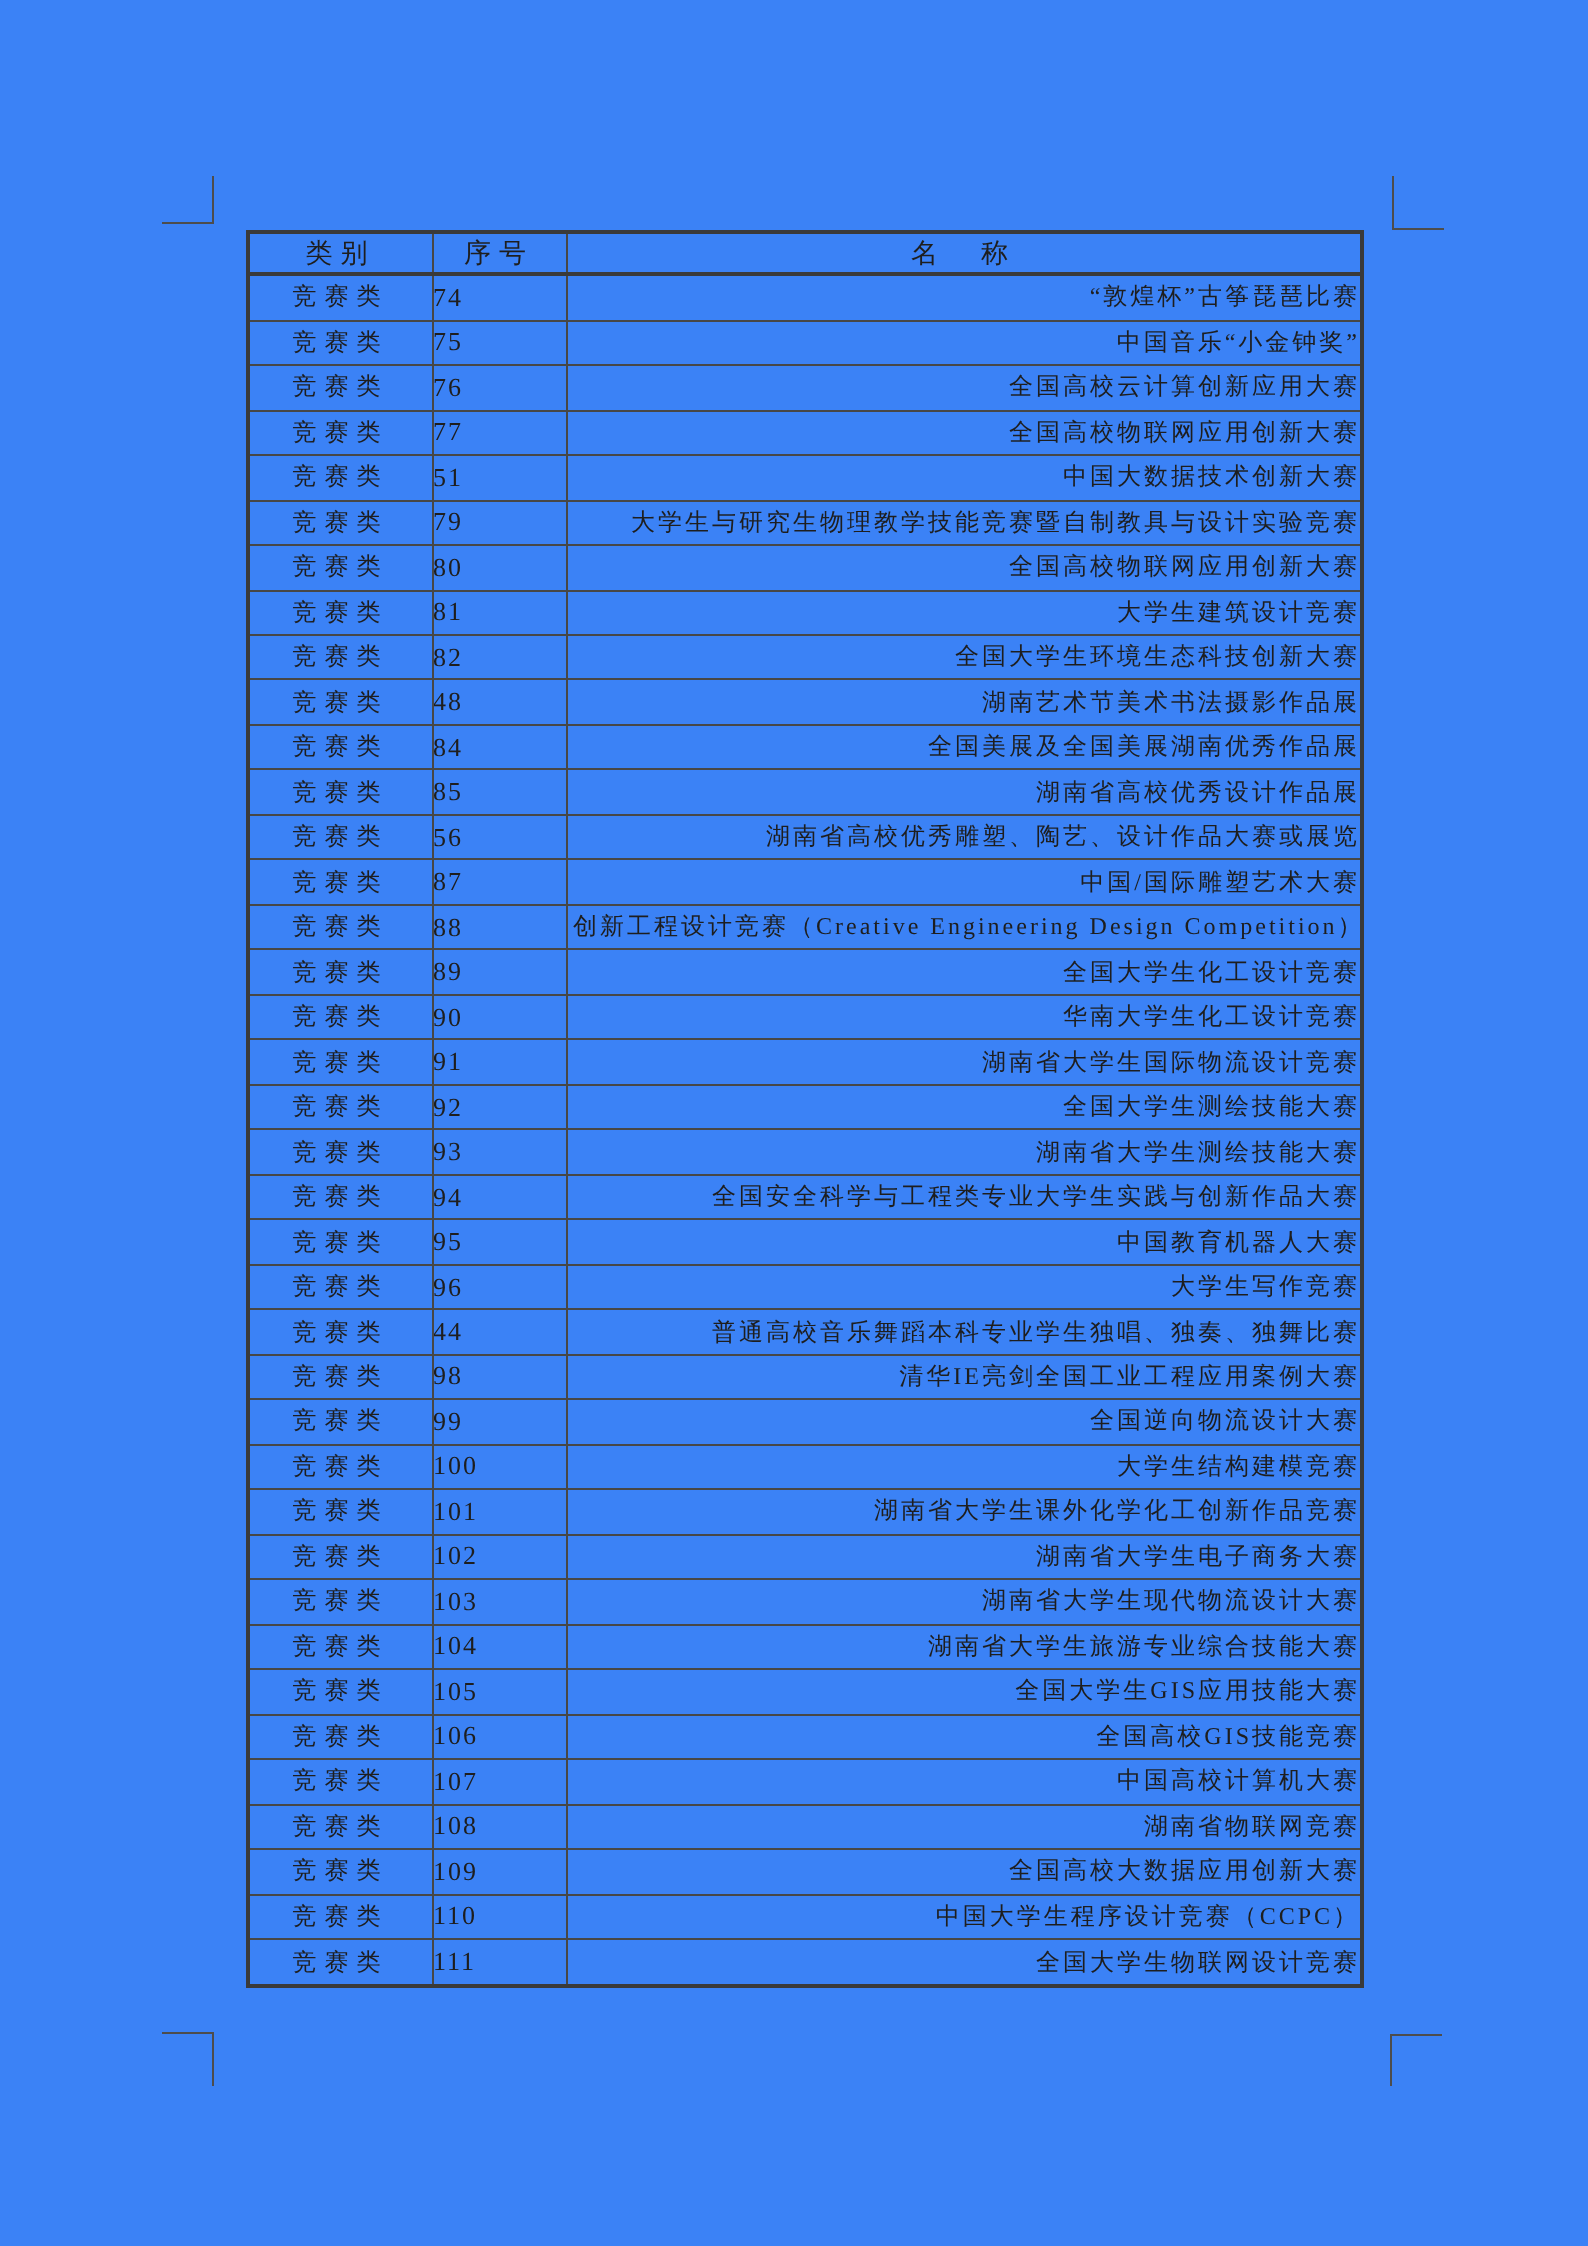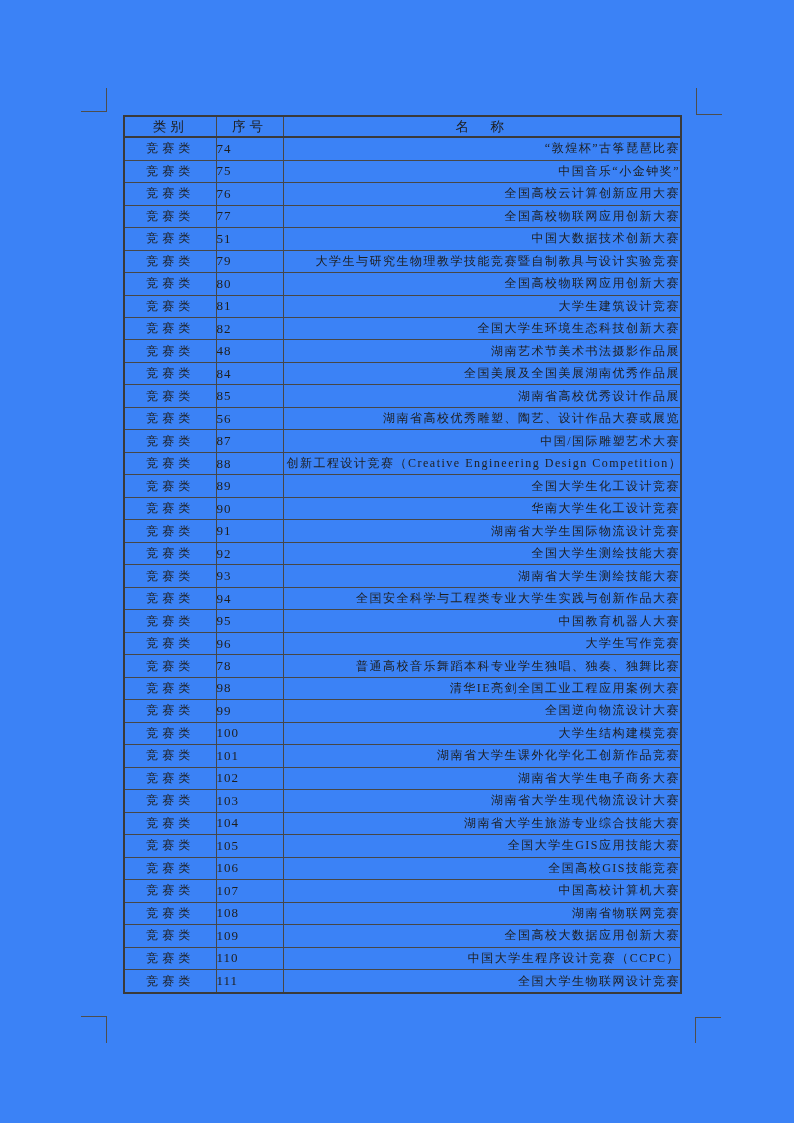--- a/index.html
+++ b/index.html
@@ -228,21 +228,21 @@
         </tr>
 
         <tr>
           <td class="cat">竞赛类</td>
           <td class="num">96</td>
           <td class="nm">大学生写作竞赛</td>
         </tr>
 
         <tr>
           <td class="cat">竞赛类</td>
-          <td class="num">78</td>
+          <td class="num">44</td>
           <td class="nm">普通高校音乐舞蹈本科专业学生独唱、独奏、独舞比赛</td>
         </tr>
 
         <tr>
           <td class="cat">竞赛类</td>
           <td class="num">98</td>
           <td class="nm">清华IE亮剑全国工业工程应用案例大赛</td>
         </tr>
 
         <tr>

